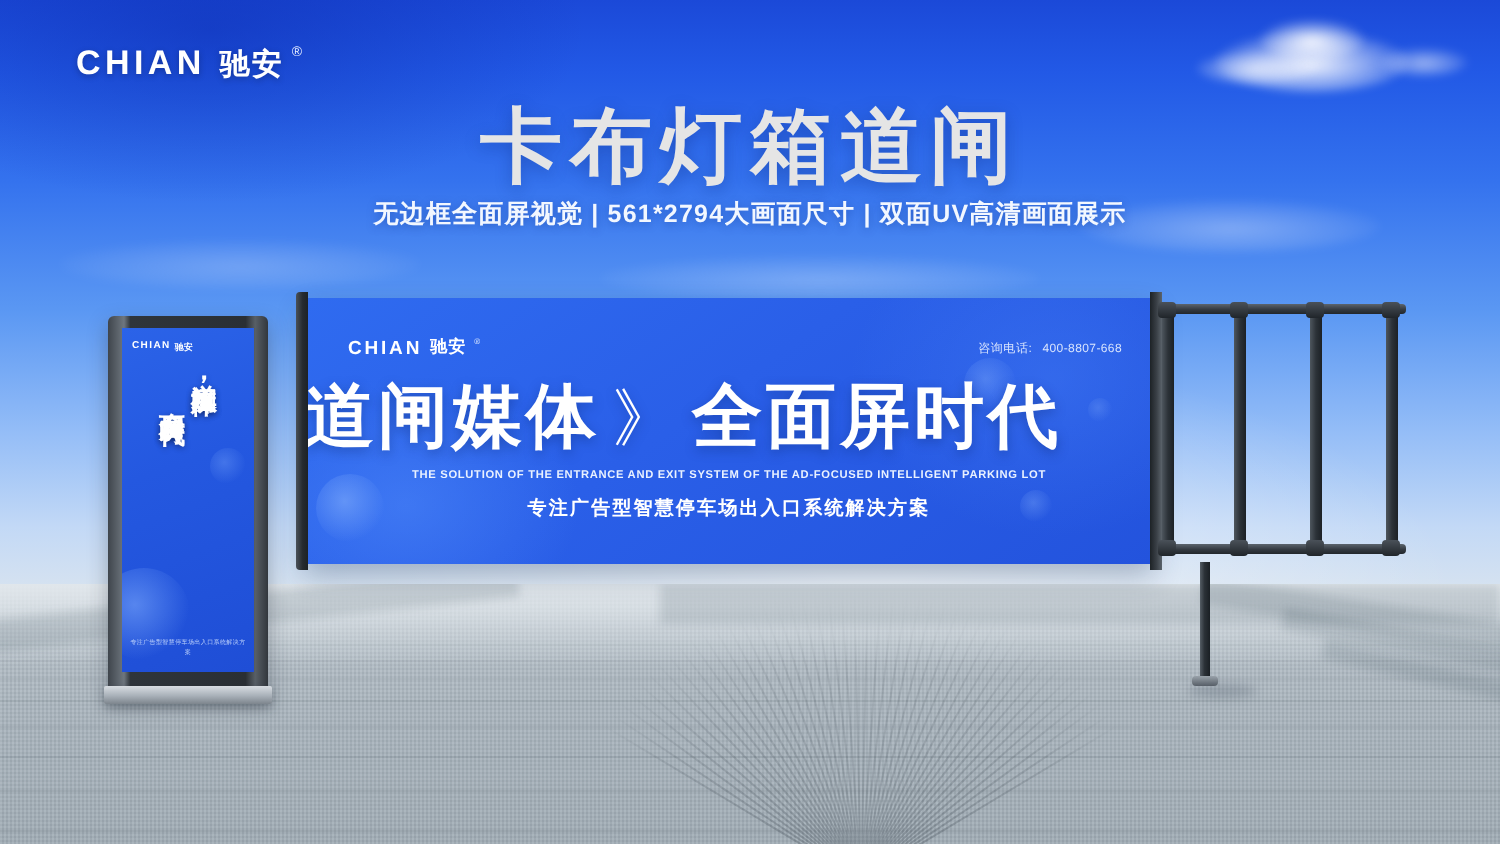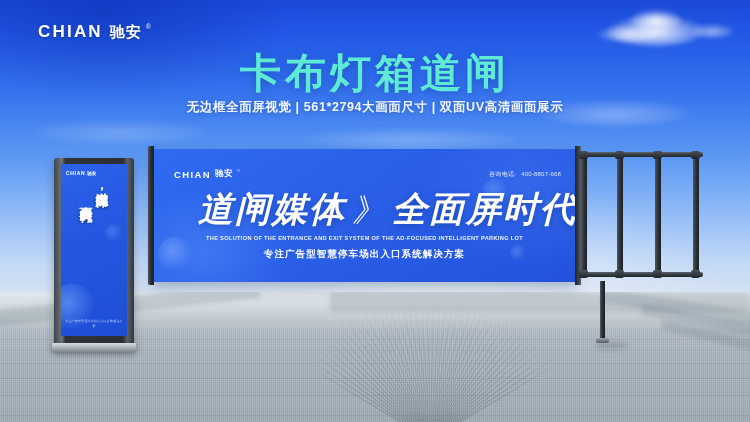--- a/index.html
+++ b/index.html
@@ -126,21 +126,21 @@
     margin-top: 1px;
   }
 
   .headline {
     position: absolute;
     left: 0; top: 46px;
     width: 750px;
     text-align: center;
     font-size: 41px;
     font-weight: 700;
-    color: #5eead4;
+    color: #e5e5e5;
     letter-spacing: 4px;
     text-shadow: 0 2px 8px rgba(12,40,120,0.35);
     z-index: 12;
   }
   .subheadline {
     position: absolute;
     left: 0; top: 99px;
     width: 750px;
     text-align: center;
     font-size: 12.5px;
@@ -278,28 +278,27 @@
     color: #e8f0ff;
     letter-spacing: 0.3px;
     opacity: .92;
     white-space: nowrap;
   }
   .bn-phone .num { margin-left: 5px; letter-spacing: 0.2px; }
 
   .bn-title {
     position: absolute;
     left: 0; right: 0; top: 42px;
-    text-align: right;
+    text-align: left;
     font-size: 35px;
     font-weight: 700;
     color: #ffffff;
     letter-spacing: 2px;
     line-height: 1;
     text-shadow: 0 2px 6px rgba(10,35,100,0.35);
-    font-style: italic;
   }
   .bn-title .sep {
     font-size: 32px;
     padding: 0 6px;
     font-weight: 400;
   }
   .bn-en {
     position: absolute;
     left: 0; right: 0; top: 86px;
     text-align: center;

